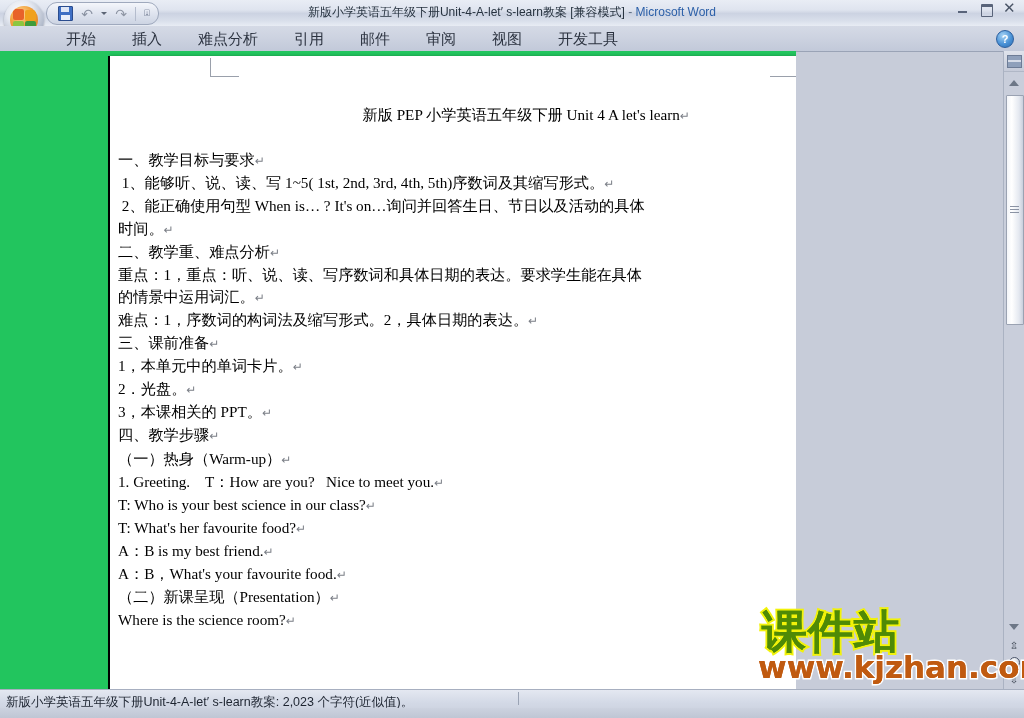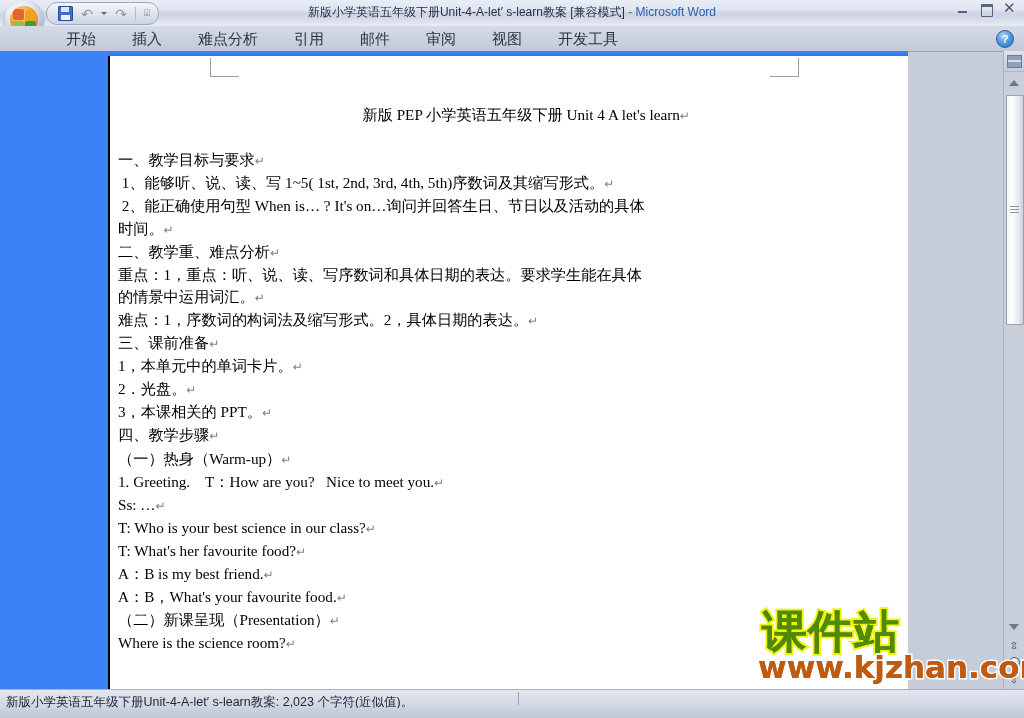--- a/index.html
+++ b/index.html
@@ -197,22 +197,22 @@
     text-align: center;
     line-height: 16px;
     font-family: "Liberation Sans", sans-serif;
     border: 1px solid #2a5e9e;
   }
 
   
   .docarea {
     position: absolute;
     left: 0; top: 51px;
-    width: 908px; height: 639px;
-    background: #3b82f6;
+    width: 796px; height: 639px;
+    background: #22c55e;
     overflow: hidden;
   }
   .page {
     position: absolute;
     left: 108px; top: 5px;
     width: 800px; height: 634px;
     background: #ffffff;
     border-left: 2px solid #000000;
     box-shadow: 2px 0 3px rgba(0,0,0,.3);
   }
@@ -484,21 +484,20 @@
       <div class="doc-line"><span>重点：1，重点：听、说、读、写序数词和具体日期的表达。要求学生能在具体</span></div>
       <div class="doc-line"><span>的情景中运用词汇。</span><span class="pil">↵</span></div>
       <div class="doc-line"><span>难点：1，序数词的构词法及缩写形式。2，具体日期的表达。</span><span class="pil">↵</span></div>
       <div class="doc-line"><span>三、课前准备</span><span class="pil">↵</span></div>
       <div class="doc-line"><span>1，本单元中的单词卡片。</span><span class="pil">↵</span></div>
       <div class="doc-line"><span>2．光盘。</span><span class="pil">↵</span></div>
       <div class="doc-line"><span>3，本课相关的 PPT。</span><span class="pil">↵</span></div>
       <div class="doc-line"><span>四、教学步骤</span><span class="pil">↵</span></div>
       <div class="doc-line"><span>（一）热身（Warm-up）</span><span class="pil">↵</span></div>
       <div class="doc-line"><span>1. Greeting.    T：How are you?   Nice to meet you.</span><span class="pil">↵</span></div>
-      <div class="doc-line"><span>Ss: …</span><span class="pil">↵</span></div>
       <div class="doc-line"><span>T: Who is your best science in our class?</span><span class="pil">↵</span></div>
       <div class="doc-line"><span>T: What's her favourite food?</span><span class="pil">↵</span></div>
       <div class="doc-line"><span>A：B is my best friend.</span><span class="pil">↵</span></div>
       <div class="doc-line"><span>A：B，What's your favourite food.</span><span class="pil">↵</span></div>
       <div class="doc-line"><span>（二）新课呈现（Presentation）</span><span class="pil">↵</span></div>
       <div class="doc-line"><span>Where is the science room?</span><span class="pil">↵</span></div>
 
     </div>
   </div>
 </div>

